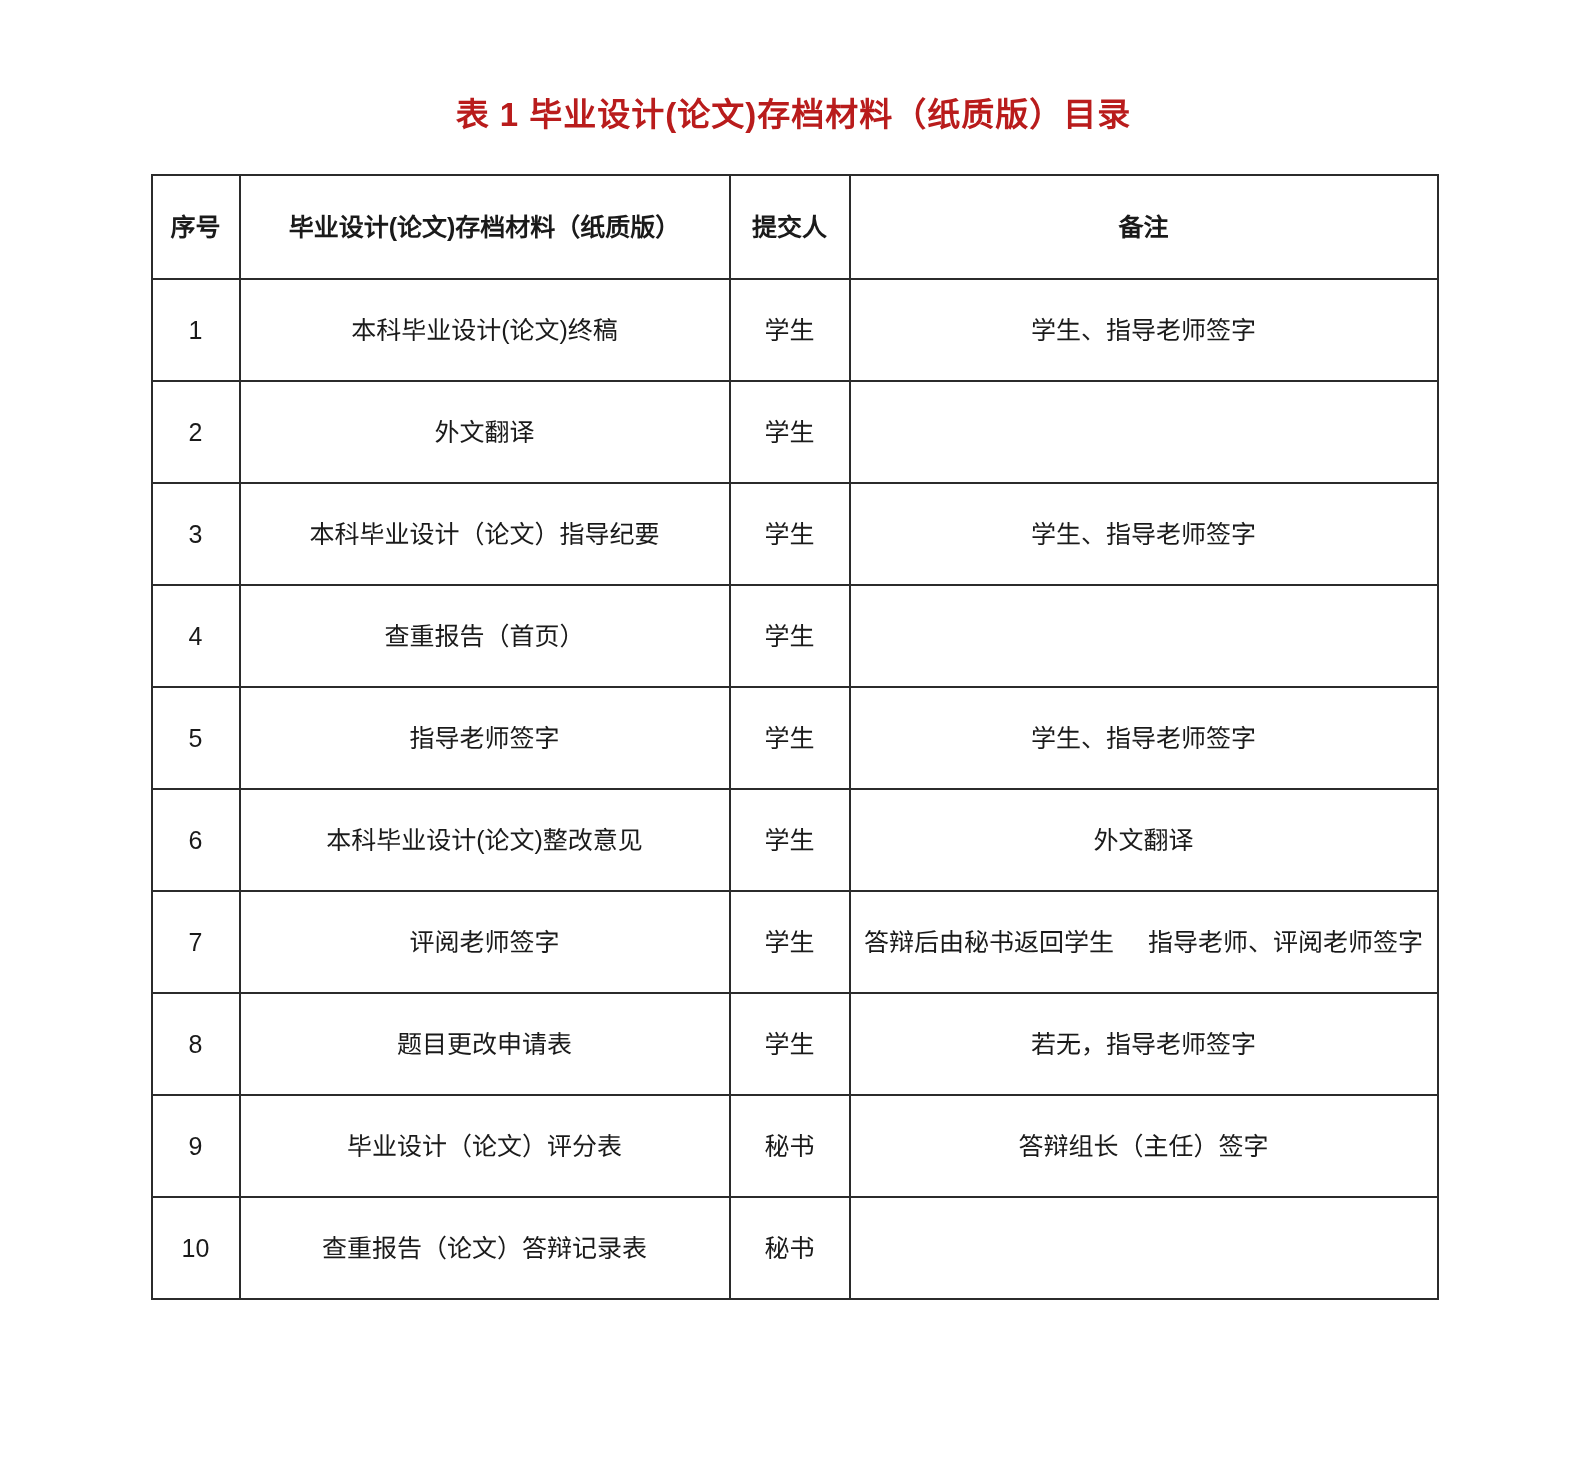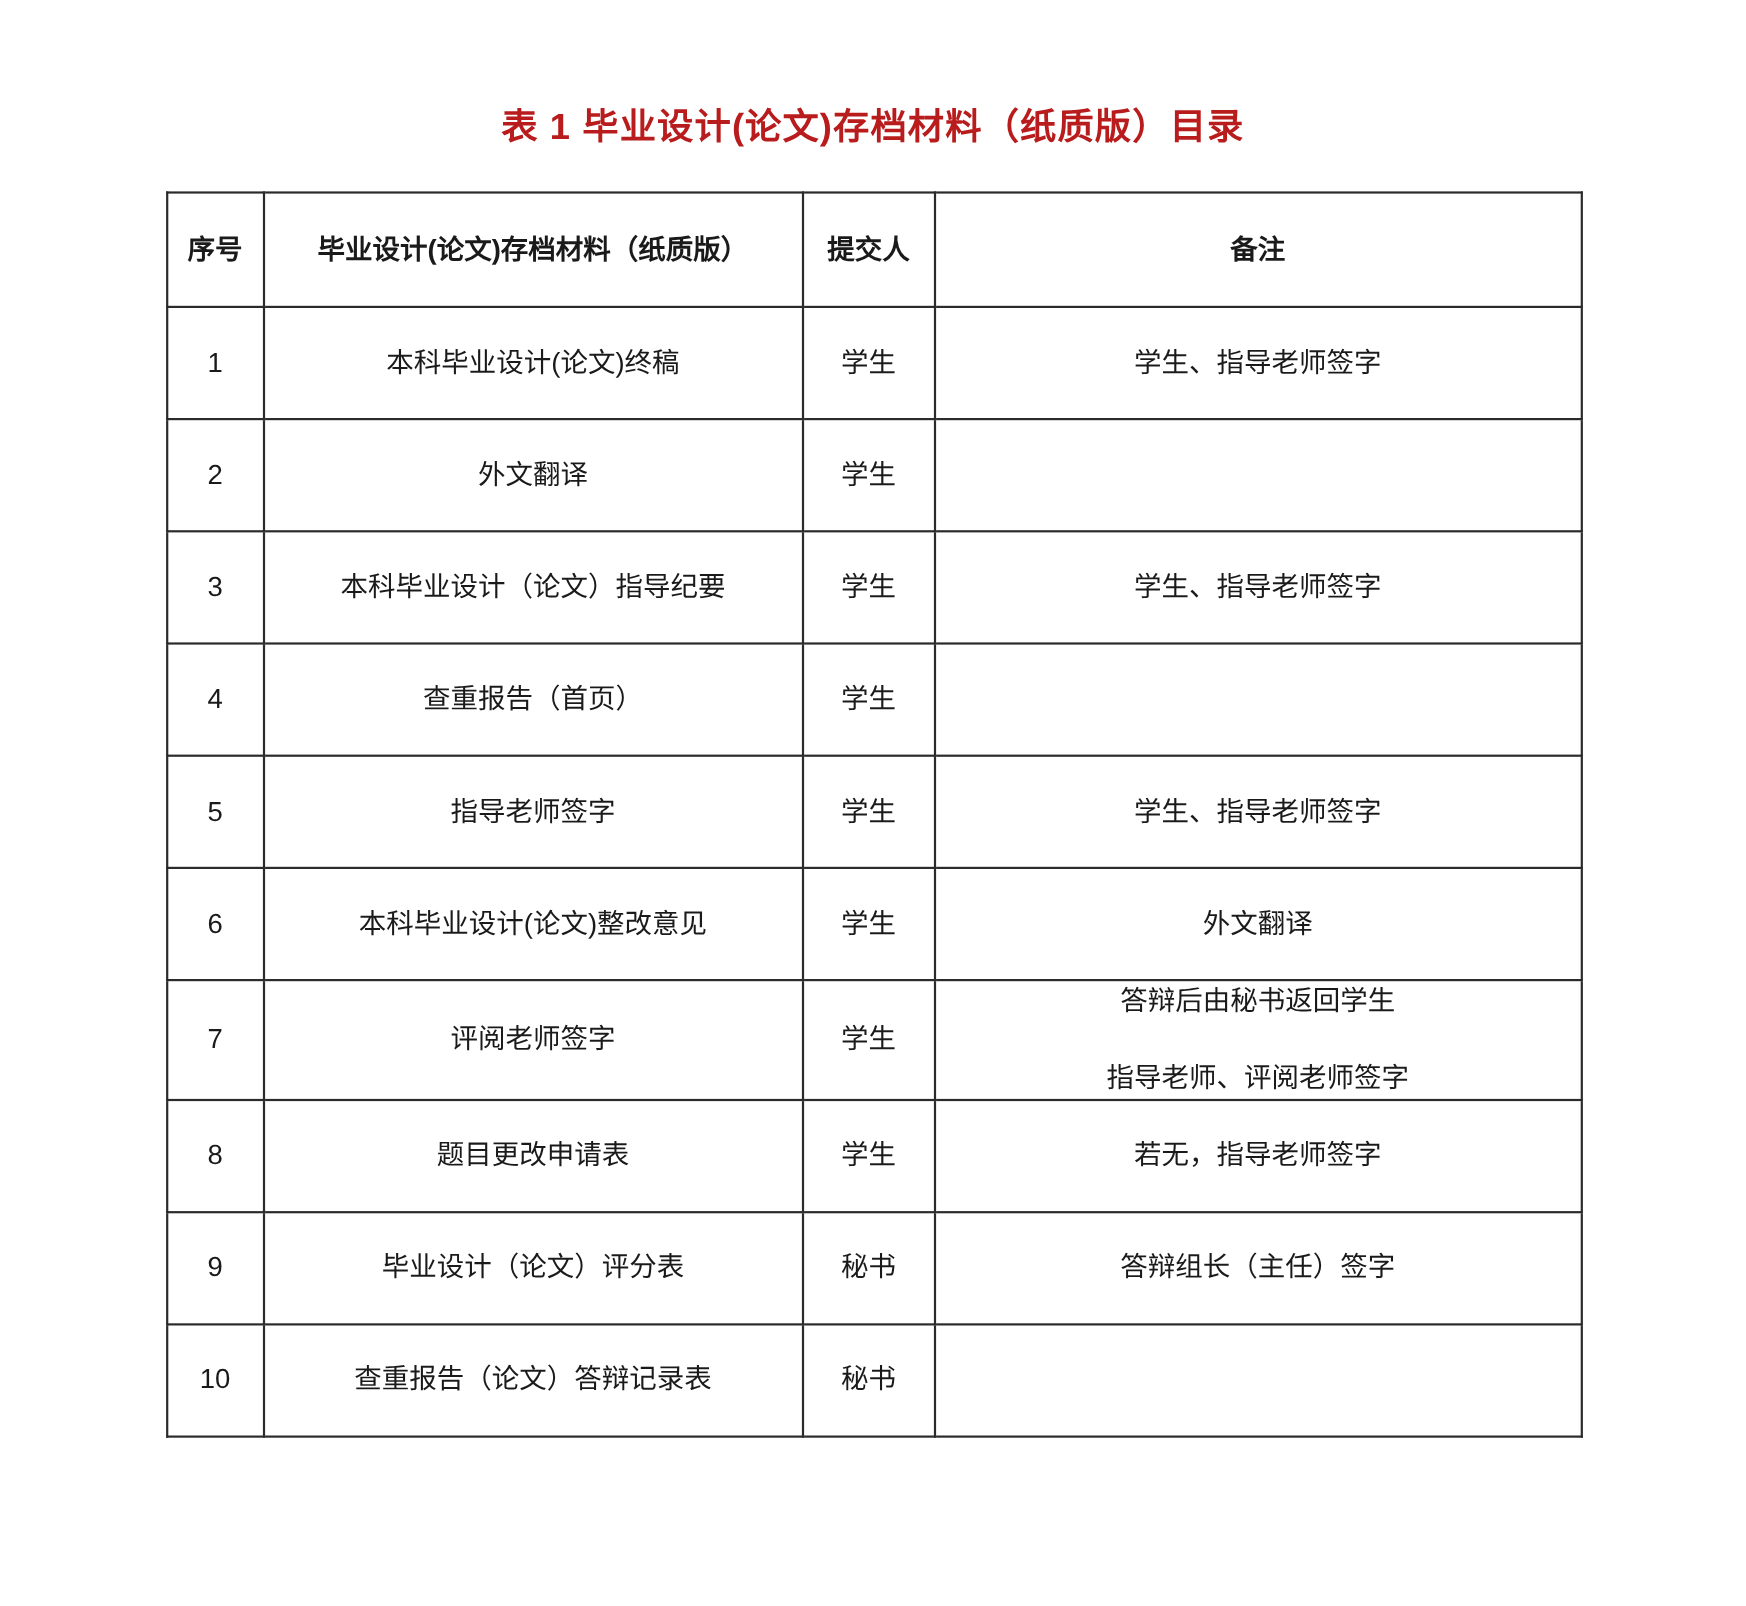--- a/index.html
+++ b/index.html
@@ -59,21 +59,21 @@
     height: 100px;
   }
   .col-no    { width: 88px; }
   .col-mat   { width: 490px; }
   .col-sub   { width: 120px; }
   .col-note  { width: 588px; }
 
   tr.tall td { height: 182px; }
   .note-lines {
     display: flex;
-    flex-direction: column;
+    justify-content: center;
     gap: 34px;
   }
   .note-lines span { display: block; }
 </style>
 </head>
 <body>
 
 <div class="page">
 
   <h1 class="doc-title">表 1 毕业设计(论文)存档材料（纸质版）目录</h1>

